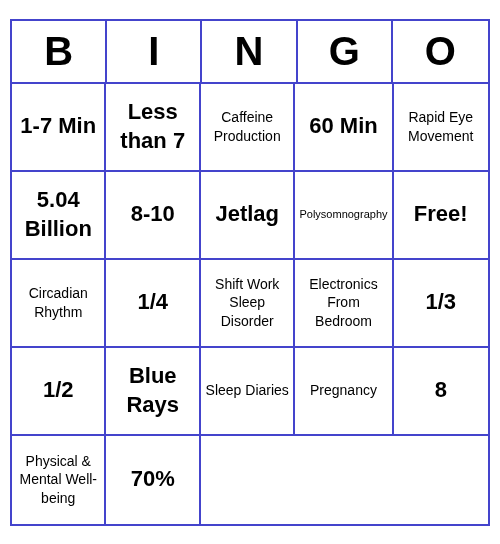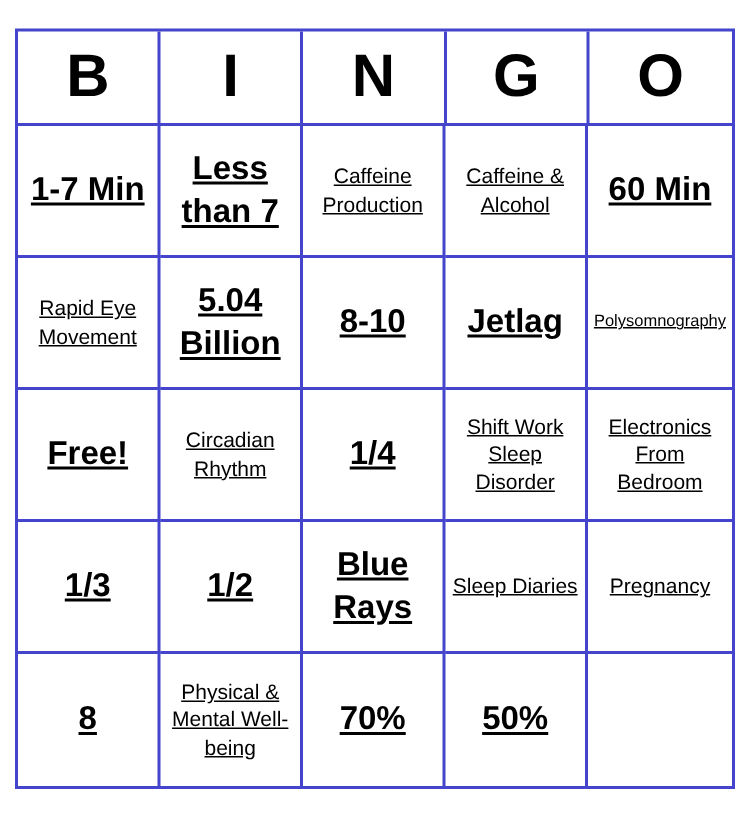--- a/index.html
+++ b/index.html
@@ -28,21 +28,20 @@
       color: #000;
       padding: 8px 4px;
       border-right: 2px solid #4444cc;
     }
     .bingo-header-cell:last-child {
       border-right: none;
     }
     .bingo-grid {
       display: grid;
       grid-template-columns: repeat(5, 1fr);
-      text-decoration: underline;
     }
     .bingo-cell {
       border-right: 2px solid #4444cc;
       border-bottom: 2px solid #4444cc;
       min-height: 88px;
       display: flex;
       align-items: center;
       justify-content: center;
       text-align: center;
       padding: 6px 4px;
@@ -76,35 +75,33 @@
   <div class="bingo-header-cell">B</div>
       <div class="bingo-header-cell">I</div>
       <div class="bingo-header-cell">N</div>
       <div class="bingo-header-cell">G</div>
       <div class="bingo-header-cell">O</div>
     </div>
   <div class="bingo-grid">
   <div class="bingo-cell large-text">1-7 Min</div>
       <div class="bingo-cell large-text">Less than 7</div>
       <div class="bingo-cell">Caffeine Production</div>
-      <div class="bingo-cell">Caffeine &amp; Alcohol</div>
       <div class="bingo-cell large-text">60 Min</div>
       <div class="bingo-cell">Rapid Eye Movement</div>
       <div class="bingo-cell large-text">5.04 Billion</div>
       <div class="bingo-cell large-text">8-10</div>
       <div class="bingo-cell large-text">Jetlag</div>
       <div class="bingo-cell small-text">Polysomnography</div>
       <div class="bingo-cell free">Free!</div>
       <div class="bingo-cell">Circadian Rhythm</div>
       <div class="bingo-cell large-text">1/4</div>
       <div class="bingo-cell">Shift Work Sleep Disorder</div>
       <div class="bingo-cell">Electronics From Bedroom</div>
       <div class="bingo-cell large-text">1/3</div>
       <div class="bingo-cell large-text">1/2</div>
       <div class="bingo-cell large-text">Blue Rays</div>
       <div class="bingo-cell">Sleep Diaries</div>
       <div class="bingo-cell">Pregnancy</div>
       <div class="bingo-cell large-text">8</div>
       <div class="bingo-cell">Physical &amp; Mental Well-being</div>
       <div class="bingo-cell large-text">70%</div>
-      <div class="bingo-cell large-text">50%</div>
     </div>
 </div>
 
 </body></html>

